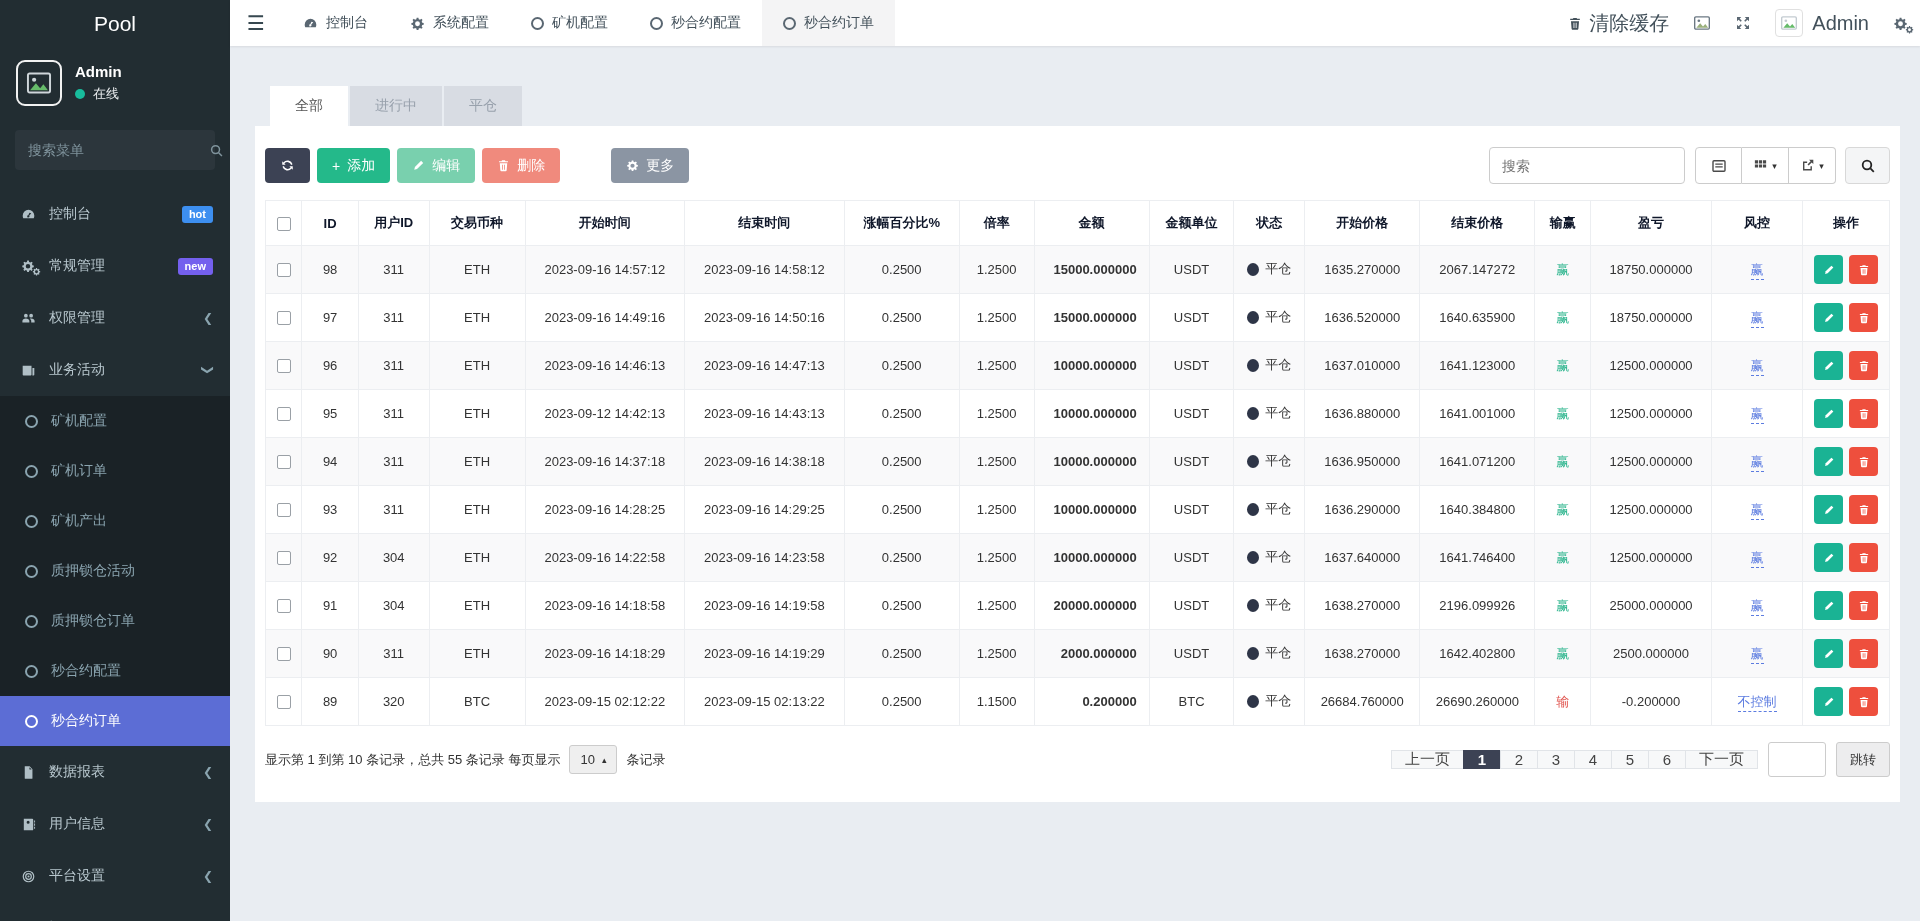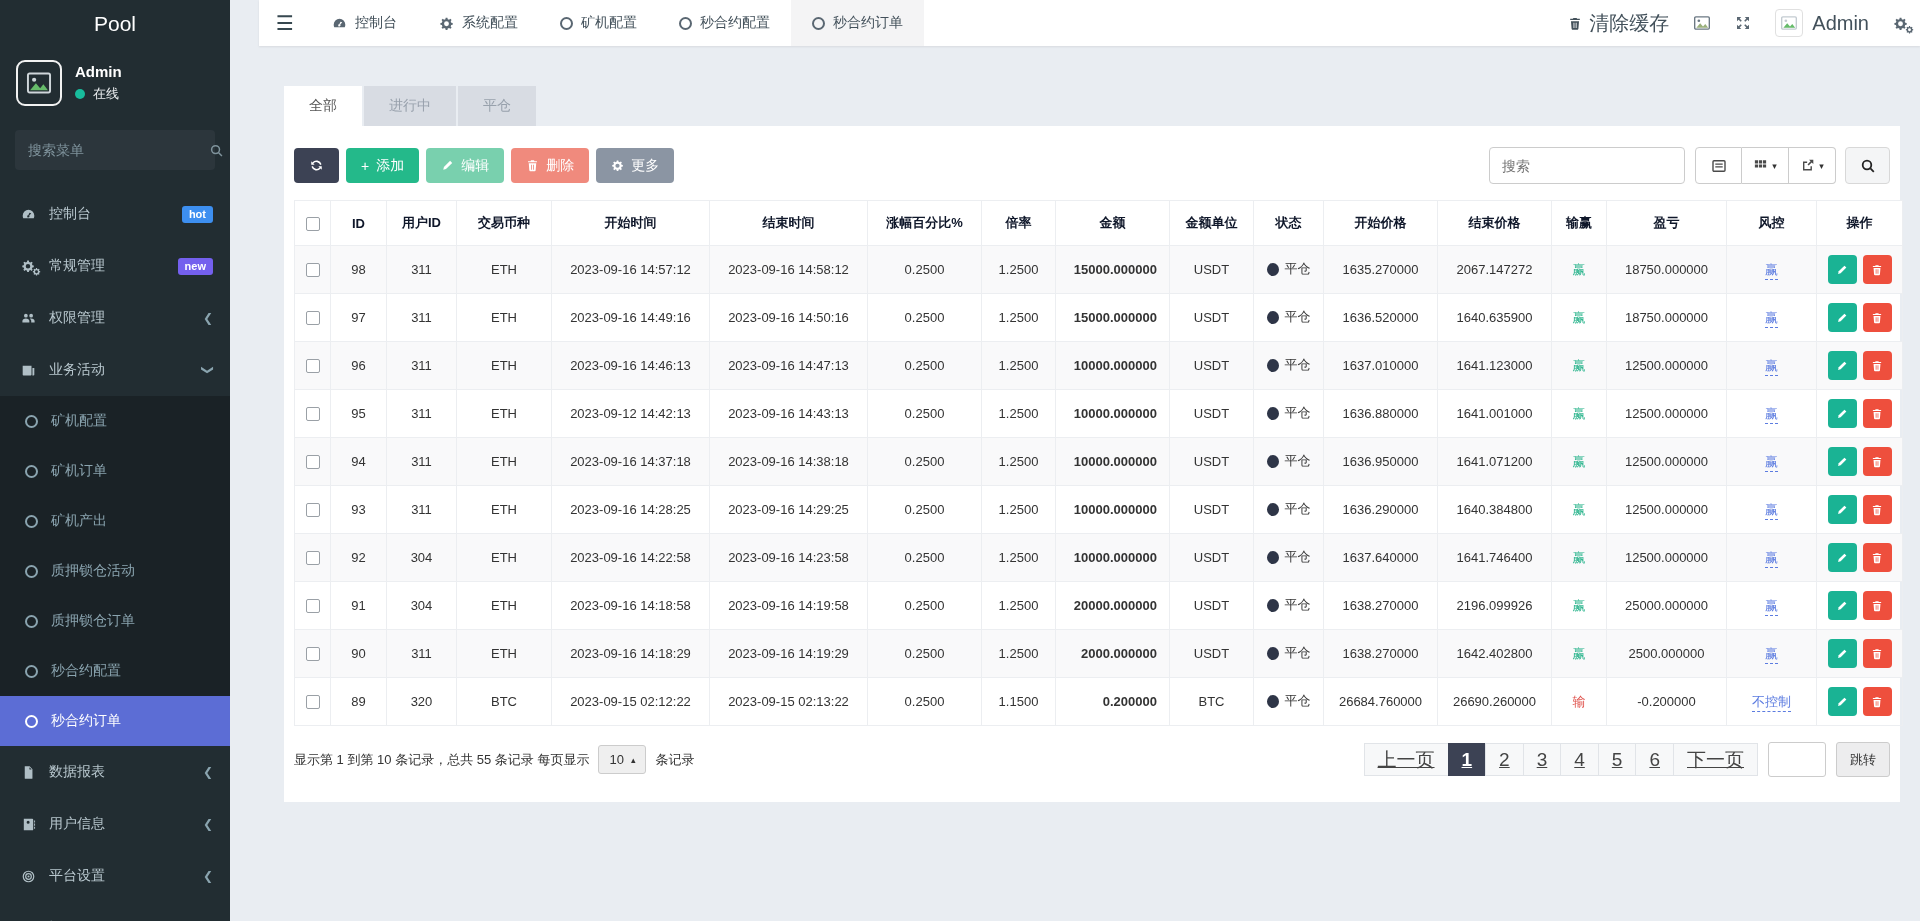--- a/index.html
+++ b/index.html
@@ -1,18 +1,18 @@
 <!DOCTYPE html>
 <html style="--accent: #5c6dd5; --green: #24b98a; --win: #26b38a; --lose: #e0544e; --link: #5c7ce0;"><head>
 <meta charset="utf-8">
 <style>
   * { box-sizing: border-box; margin: 0; padding: 0; }
   html,body { width:1920px; height:921px; overflow:hidden; }
   body { font-family:"Liberation Sans","DejaVu Sans",sans-serif; background:#e9edf2; color:#333; font-size:14px; }
-  .app { display:flex; width:100%; height:100%;gap:29px; }
+  .app { display:flex; width:100%; height:100%; }
 
   
   .sidebar { width:230px; flex-shrink:0; background:#222d32; color:#b8c7ce; overflow:hidden; }
   .brand { height:48px; display:flex; align-items:center; justify-content:center; color:#fff; font-size:21px; }
   .user-panel { display:flex; gap:13px; padding:12px 16px 10px; align-items:center; }
   .avatar-box { width:46px; height:46px; border:2px solid #f2f2f2; border-radius:9px; display:flex; align-items:center; justify-content:center; background:transparent; }
   .uname { color:#fff; font-weight:bold; font-size:15px; }
   .ustatus { font-size:13px; color:#eceff1; display:flex; align-items:center; gap:8px; margin-top:5px; }
   .dot { width:10px; height:10px; border-radius:50%; background:#18bc9c; }
   .side-search { margin:14px 15px 4px; background:#2c363c; border-radius:4px; height:40px; display:flex; align-items:center; padding:0 13px; }
@@ -38,32 +38,32 @@
   .t-tab.active { background:#f4f4f5; }
   .t-icon { display:flex; color:#5a6772; }
   .circle { width:13px; height:13px; border:2px solid #5a6772; border-radius:50%; }
   .nav-right { margin-left:auto; display:flex; align-items:center; gap:24px; padding-right:12px; color:#42505a; font-size:20px; }
   .clear-cache { display:flex; gap:7px; align-items:center; cursor:pointer; }
   .nav-icon { display:flex; color:#5a6772; cursor:pointer; }
   .nav-user { display:flex; gap:9px; align-items:center; cursor:pointer; }
   .nav-ava { width:28px; height:28px; border:1px solid #e0e0e0; border-radius:4px; display:flex; align-items:center; justify-content:center; }
 
   .content { flex:1; padding:40px 20px 0 25px; }
-  .page-tabs { display:flex; }
+  .page-tabs { display:flex; margin-left:15px; }
   .p-tab { padding:11px 25px; font-size:14px; background:#d8dce3; color:#98a1ac; margin-right:2px; cursor:pointer; }
   .p-tab.active { background:#fff; color:#555; }
 
   .panel { background:#fff; padding:21px 10px 25px; }
   .toolbar { display:flex; align-items:center; }
   .btn { height:35px; border:none; border-radius:4px; color:#fff; font-size:14px; display:inline-flex; align-items:center; gap:7px; padding:0 15px; margin-right:7px; cursor:pointer; font-family:inherit; }
   .btn-refresh { background:#3c4254; width:45px; justify-content:center; padding:0; }
   .btn-add { background:var(--green,#24b98a); }
   .btn-edit { background:#79d0ae; }
   .btn-del { background:#f08a7d; }
-  .btn-more { background:#8b95a3; }
+  .btn-more { background:#8b95a3;margin-left:44px; }
   .toolbar-right { margin-left:auto; display:flex; align-items:center; }
   .search-box { width:196px; height:37px; border:1px solid #ccc; border-radius:4px; padding:0 12px; font-size:14px; color:#555; outline:none; font-family:inherit; }
   .btn-group { display:flex; margin-left:10px; }
   .g-btn { width:47px; height:37px; background:#fff; border:1px solid #ccc; display:flex; align-items:center; justify-content:center; gap:4px; color:#4a4a4a; cursor:pointer; }
   .g-btn + .g-btn { border-left:none; }
   .g-btn:first-child { border-radius:4px 0 0 4px; }
   .g-btn:last-child { border-radius:0 4px 4px 0; }
   .caret { font-size:9px; color:#333; }
   .btn-search { width:45px; height:37px; margin-left:9px; background:#f4f5f6; border:1px solid #d8d8d8; border-radius:4px; display:flex; align-items:center; justify-content:center; color:#222; cursor:pointer; }
 
@@ -80,21 +80,21 @@
   .wl-lose { color:var(--lose,#e0544e); }
   .risk-link { color:var(--link,#5c7ce0); border-bottom:1px dashed var(--link,#5c7ce0); cursor:pointer; padding-bottom:2px; }
   .op-btn { width:29px; height:29px; border:none; border-radius:4px; color:#fff; display:inline-flex; align-items:center; justify-content:center; cursor:pointer; margin:0 3px; }
   .op-edit { background:#1ab394; }
   .op-del { background:#ee4f3d; }
 
   .grid-footer { display:flex; align-items:center; margin-top:16px; font-size:13px; color:#333; }
   .page-size { display:inline-flex; align-items:center; gap:7px; border:1px solid #ccc; background:#efefef; border-radius:3px; padding:6px 10px; margin:0 9px; cursor:pointer; font-size:13px; color:#333; }
   .ps-caret { font-size:9px; }
   .pager { margin-left:auto; display:flex; align-items:center; }
-  .pg { min-width:38px; height:33px; padding:0 13px; display:flex; align-items:center; justify-content:center; border:1px solid #e1e4e8; background:#f7f8f9; color:#444; font-size:19px; cursor:pointer; margin-left:-1px;text-decoration:underline; }
+  .pg { min-width:38px; height:19px; padding:0 13px; display:flex; align-items:center; justify-content:center; border:1px solid #e1e4e8; background:#f7f8f9; color:#444; font-size:15px; cursor:pointer; margin-left:-1px; }
   .pg.active { background:#3c4254; color:#fff; border-color:#3c4254; font-weight:bold; }
   .jump-input { width:58px; height:35px; border:1px solid #ccc; border-radius:3px; margin-left:10px; outline:none; font-family:inherit; padding:0 6px; }
   .btn-jump { height:35px; padding:0 13px; margin-left:10px; background:#ededee; border:1px solid #ccc; border-radius:3px; font-size:13px; color:#333; cursor:pointer; font-family:inherit; }
   svg { display:block; }
 </style>
 </head>
 <body>
 
 <div class="app">
 

